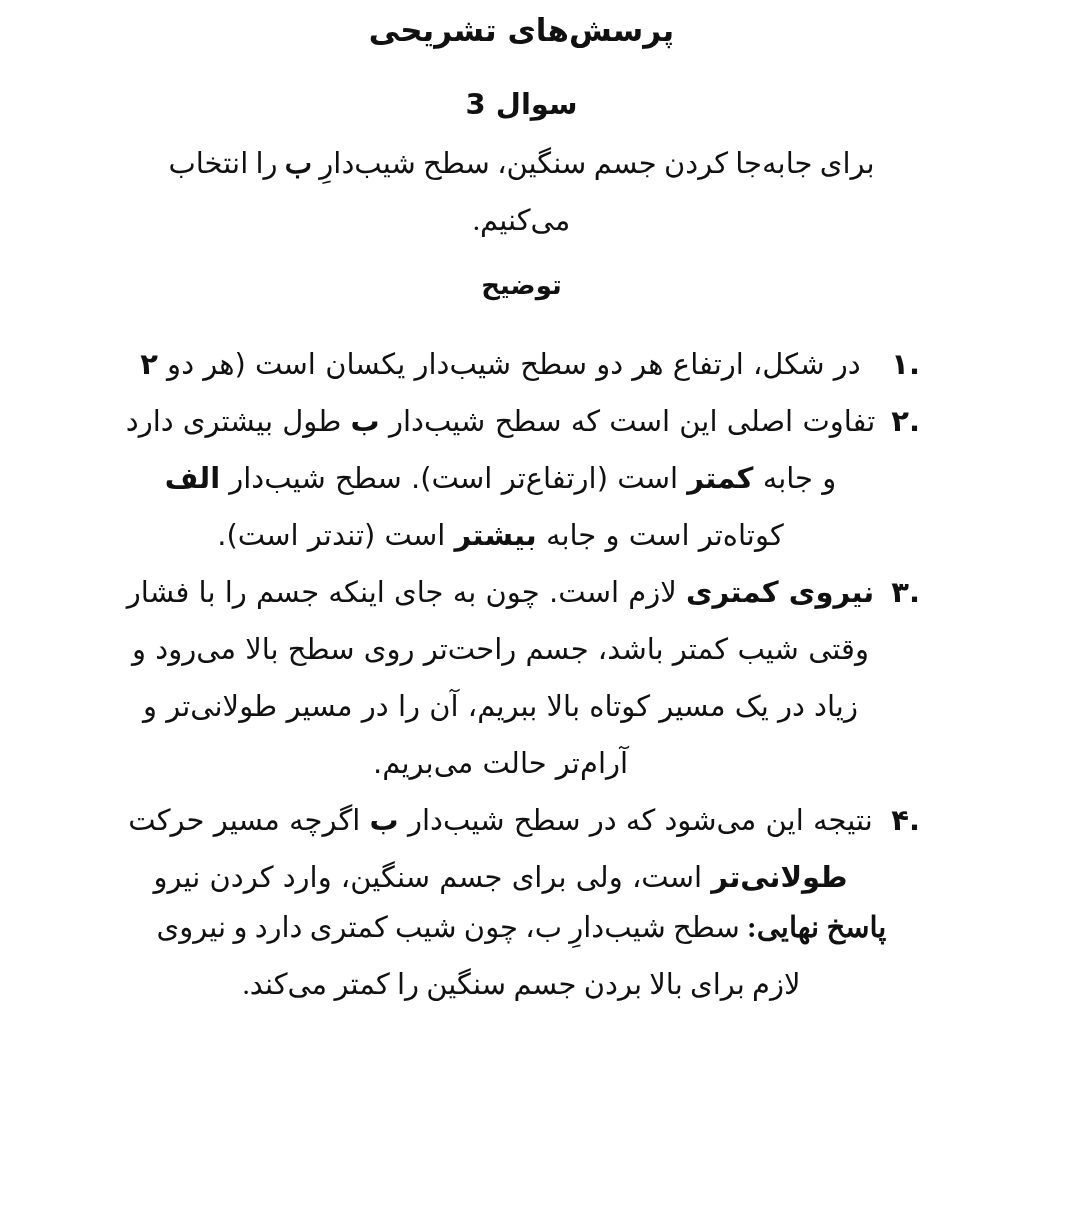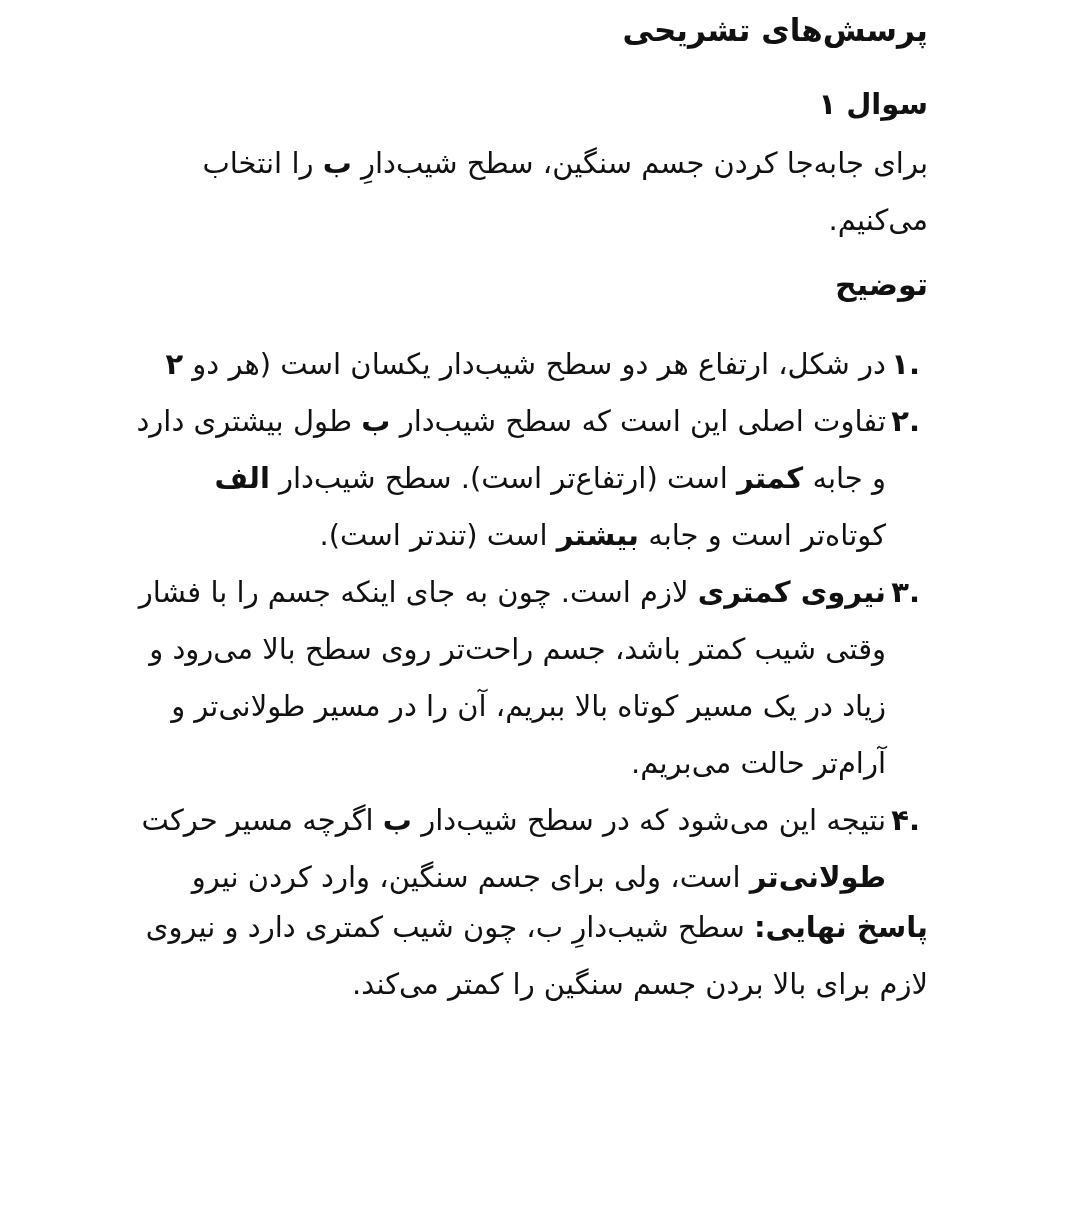--- a/index.html
+++ b/index.html
@@ -10,45 +10,47 @@
   body {
     width: 1070px;
     height: 1206px;
     overflow: hidden;
     font-family: "DejaVu Sans", sans-serif;
     color: #111111;
     direction: rtl;
   }
   .content {
     padding: 10px 142px 20px 115px;
+    text-align: center;
   }
   .h1 {
     font-size: 31px;
     font-weight: 700;
     line-height: 40px;
     margin: 0 0 36px 0;
     white-space: nowrap;
   }
   .h2 {
     font-size: 29px;
     font-weight: 600;
     line-height: 36px;
     margin: 0 0 13px 0;
     white-space: nowrap;
   }
   .h3 {
-    font-size: 30px;
+    font-size: 26px;
     font-weight: 700;
     line-height: 40px;
     margin: 0 0 31px 0;
     white-space: nowrap;
   }
   .para {
     font-size: 29px;
     margin: 0;
+    font-family: Liberation Serif, serif;
   }
   .question-para { margin-bottom: 16px; }
   .answer-para { margin-top: -7px; }
   .line {
     line-height: 57px;
     white-space: nowrap;
   }
   ol.explanation {
     list-style: none;
     margin: 0;
@@ -69,21 +71,21 @@
   }
   b { font-weight: 700; }
 </style>
 </head>
 <body>
 
 <div class="content">
 
   <div class="h1">پرسش‌های تشریحی</div>
 
-  <div class="h2">سوال ۱</div>
+  <div class="h2">سوال 3</div>
 
   <div class="para question-para">
       <div class="line"><span>برای جابه‌جا کردن جسم سنگین، سطح شیب‌دارِ </span><b>ب</b><span> را انتخاب</span></div>
       <div class="line"><span>می‌کنیم.</span></div>
     </div>
 
   <div class="h3">توضیح</div>
 
   <ol class="explanation">
     <li>

